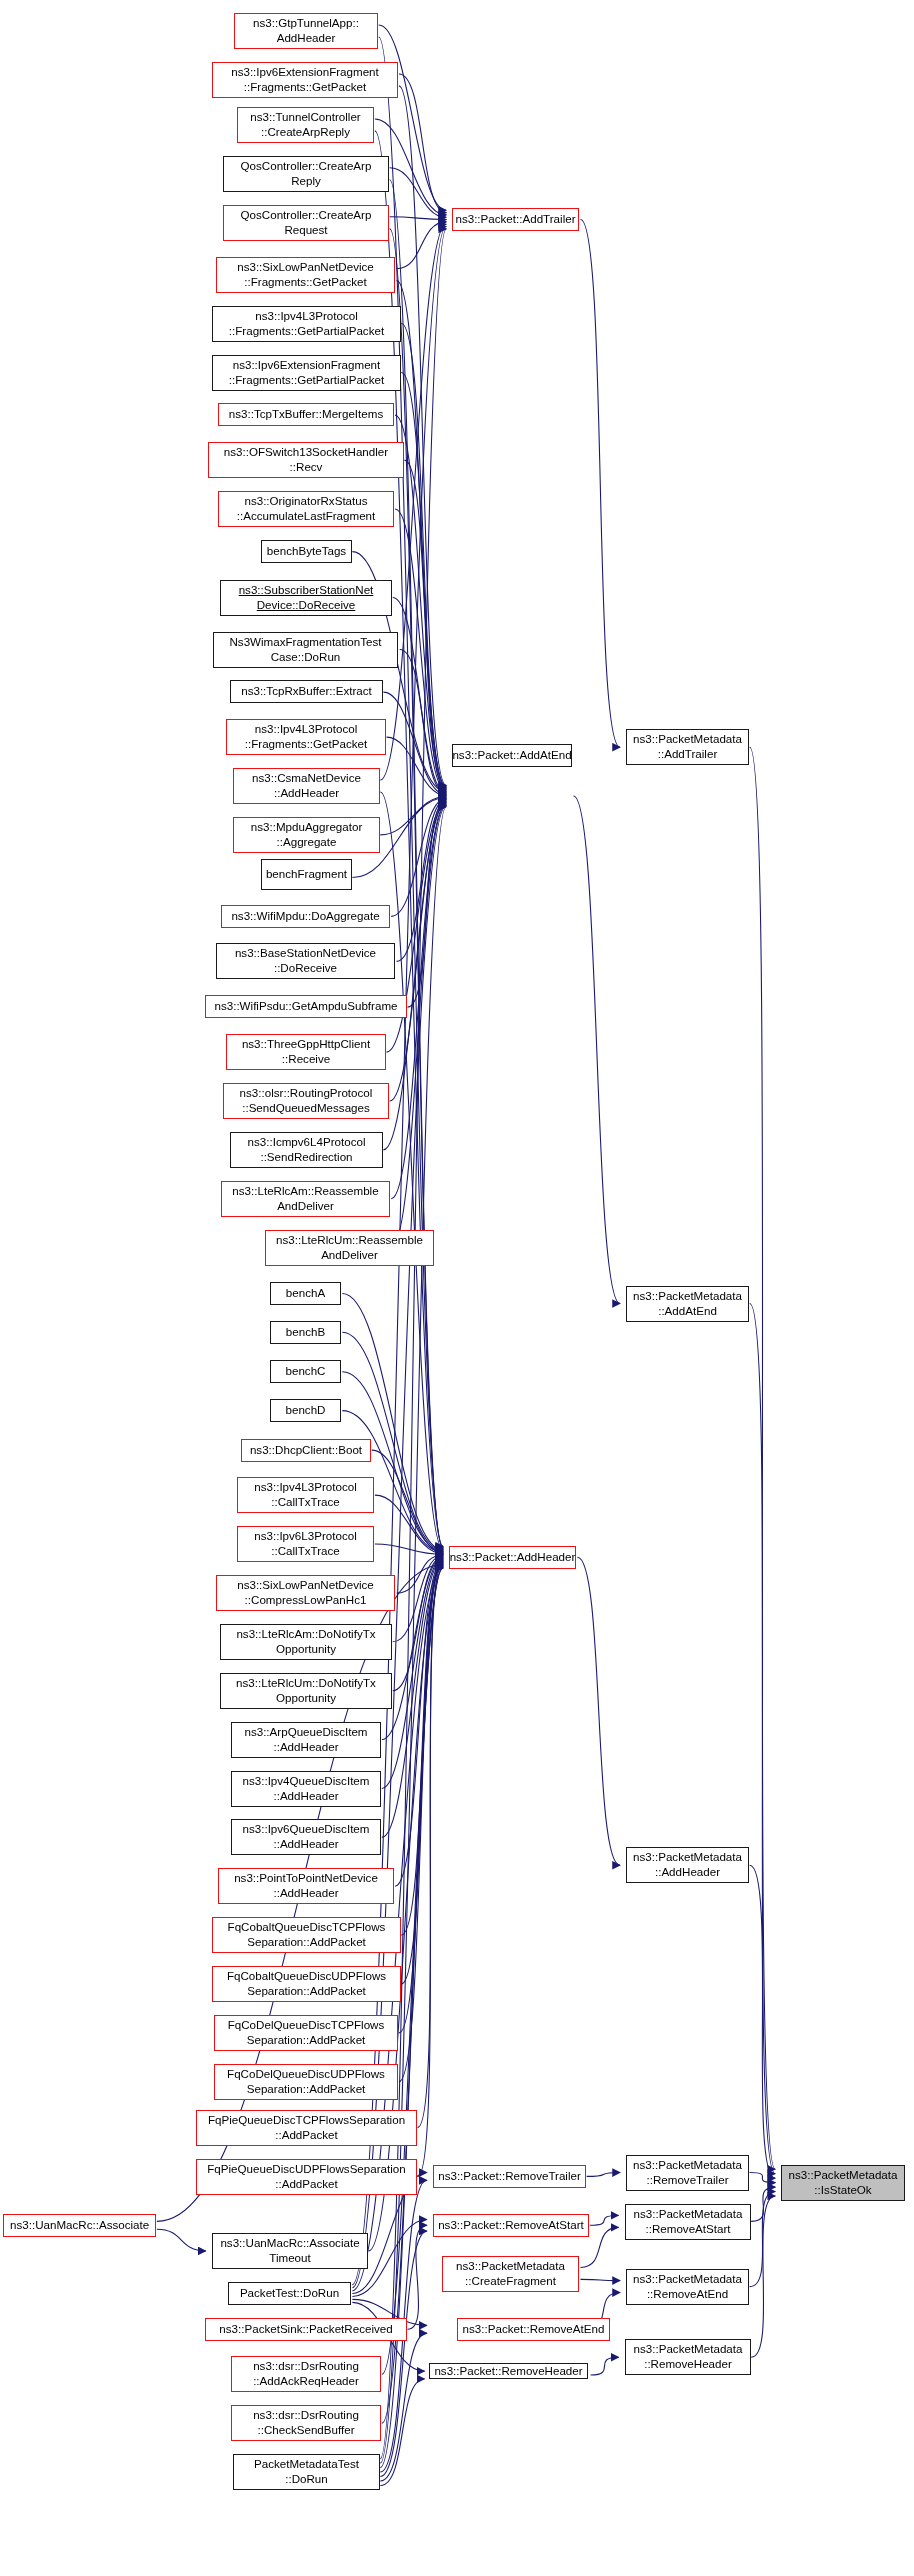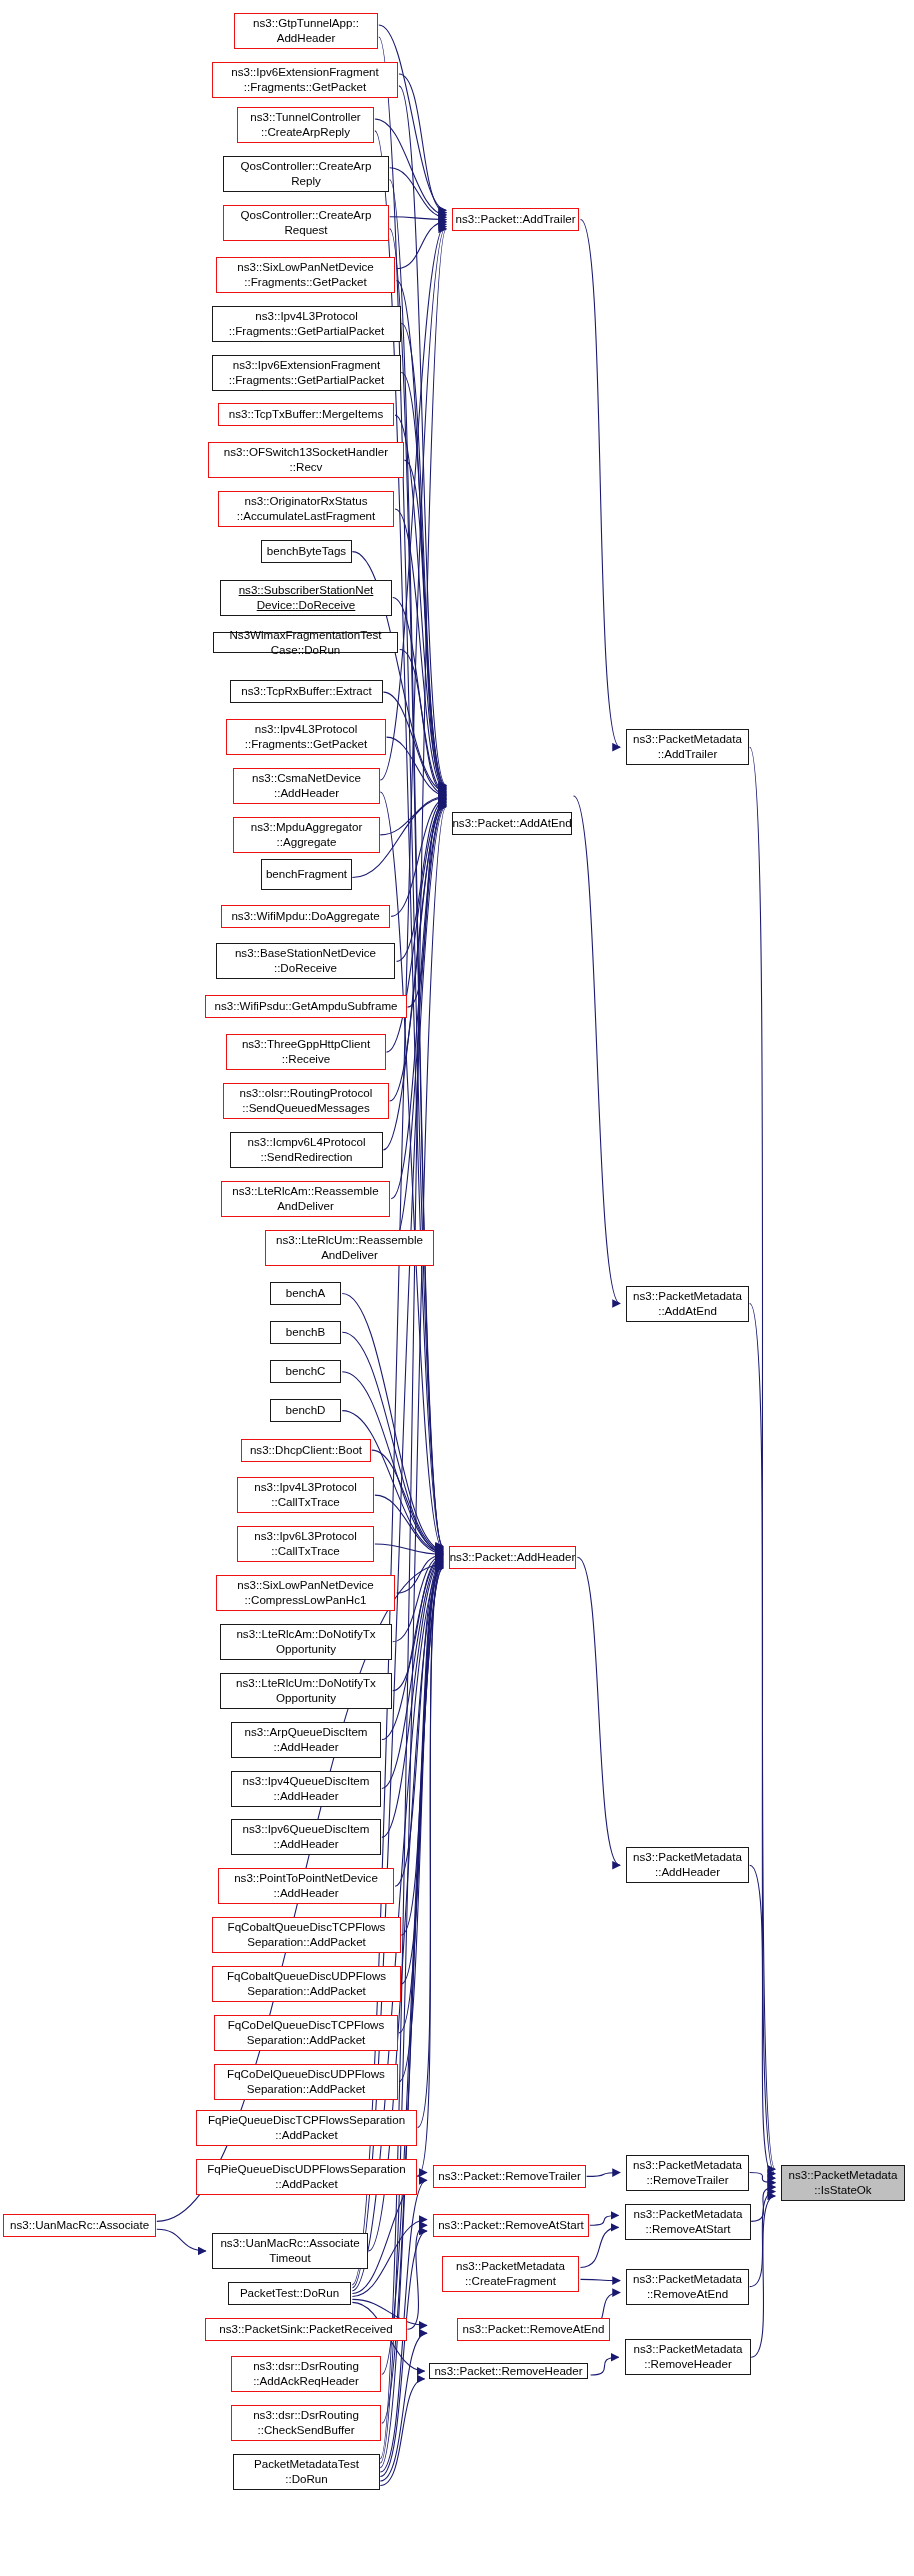--- a/index.html
+++ b/index.html
@@ -181,21 +181,21 @@
         <span>ns3::OriginatorRxStatus</span>
         <span>::AccumulateLastFragment</span>
       </div>
       <div class="node" style="left: 261px; top: 540px; width: 91px; height: 23px;">
         <span>benchByteTags</span>
       </div>
       <div class="node" style="left: 220px; top: 580px; width: 172px; height: 36px; text-decoration: underline;">
         <span>ns3::SubscriberStationNet</span>
         <span>Device::DoReceive</span>
       </div>
-      <div class="node" style="left: 213px; top: 632px; width: 185px; height: 21px;">
+      <div class="node" style="left: 213px; top: 632px; width: 185px; height: 36px;">
         <span>Ns3WimaxFragmentationTest</span>
         <span>Case::DoRun</span>
       </div>
       <div class="node" style="left: 230px; top: 680px; width: 153px; height: 23px;">
         <span>ns3::TcpRxBuffer::Extract</span>
       </div>
       <div class="node red" style="left: 226px; top: 719px; width: 160px; height: 36px;">
         <span>ns3::Ipv4L3Protocol</span>
         <span>::Fragments::GetPacket</span>
       </div>
@@ -336,21 +336,21 @@
         <span>ns3::dsr::DsrRouting</span>
         <span>::CheckSendBuffer</span>
       </div>
       <div class="node" style="left: 233px; top: 2454px; width: 147px; height: 36px;">
         <span>PacketMetadataTest</span>
         <span>::DoRun</span>
       </div>
       <div class="node red" style="left: 452px; top: 208px; width: 127px; height: 23px;">
         <span>ns3::Packet::AddTrailer</span>
       </div>
-      <div class="node" style="left: 452px; top: 812px; width: 120px; height: 23px;">
+      <div class="node" style="left: 452px; top: 744px; width: 120px; height: 23px;">
         <span>ns3::Packet::AddAtEnd</span>
       </div>
       <div class="node red" style="left: 449px; top: 1546px; width: 127px; height: 23px;">
         <span>ns3::Packet::AddHeader</span>
       </div>
       <div class="node red" style="left: 433px; top: 2165px; width: 153px; height: 23px;">
         <span>ns3::Packet::RemoveTrailer</span>
       </div>
       <div class="node red" style="left: 433px; top: 2214px; width: 156px; height: 23px;">
         <span>ns3::Packet::RemoveAtStart</span>

